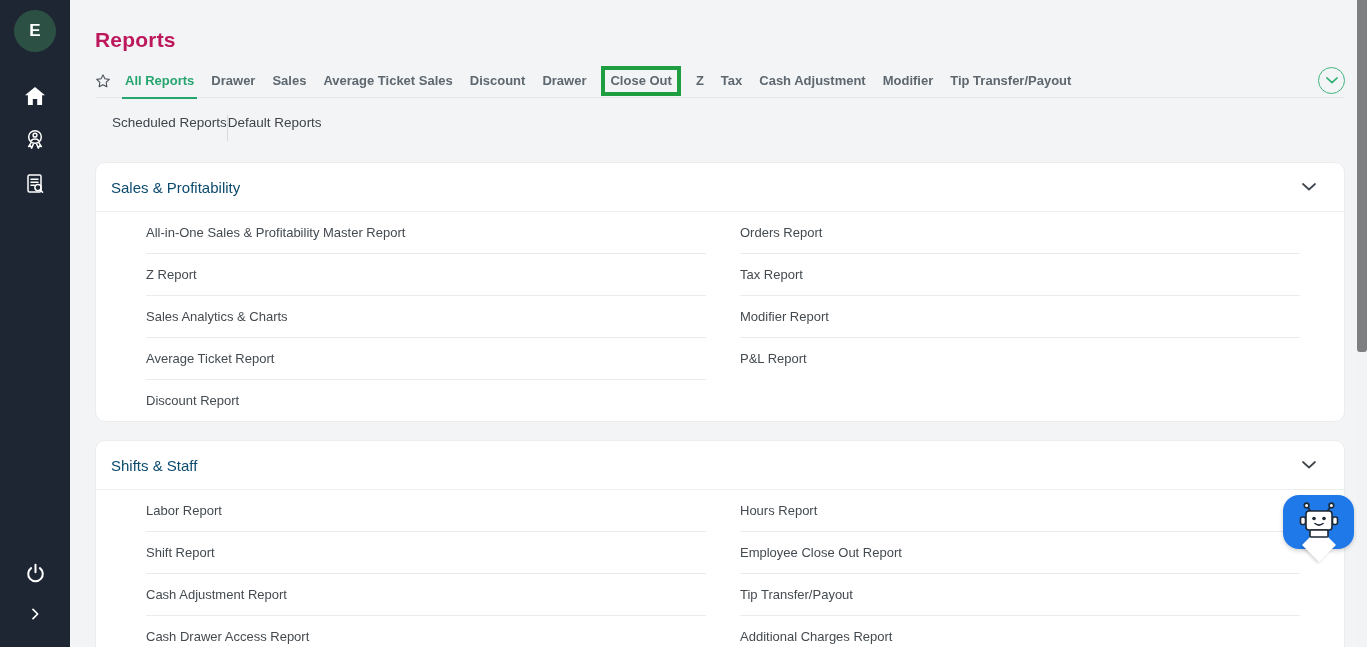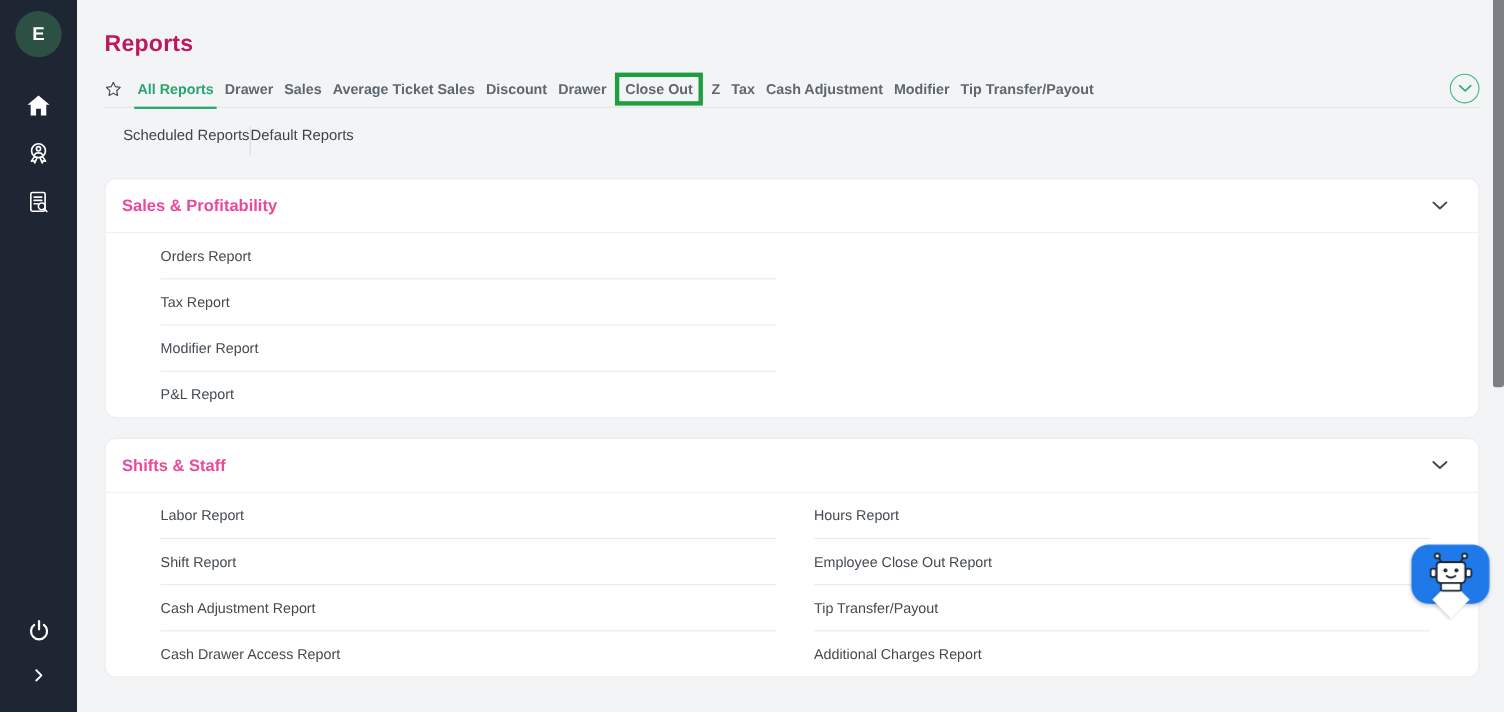--- a/index.html
+++ b/index.html
@@ -71,21 +71,21 @@
   .card {
     background:#fff; border-radius:10px; margin-top:18px;
     border:1px solid #ececee;
   }
   .card:first-of-type { margin-top:19px; }
   .card-header {
     display:flex; align-items:center; justify-content:space-between;
     height:49px; padding:0 28px 0 15px;
     border-bottom:1px solid #eceef0; cursor:pointer;
   }
-  .card-title { font-size:15px; font-weight:bold; color:#ec4899; }
+  .card-title { font-size:15px; font-weight:normal; color:#0c4a6e; }
   .chev { display:flex; align-items:center; }
   .card-body {
     display:grid; grid-template-columns:1fr 1fr; column-gap:34px;
     padding:0 44px 0 50px;
   }
   .report-item {
     font-size:13px; color:#434a50; padding:13px 0;
     border-bottom:1px solid #e9ebec; cursor:pointer;
   }
   .col .report-item:last-child { border-bottom:none; }
@@ -154,21 +154,21 @@
 
 <main class="main">
   <h1 class="page-title">Reports</h1>
 
   <div class="tabbar">
     <span class="star-icon">
       <svg width="16" height="16" viewBox="0 0 24 24" fill="none" stroke="#454c54" stroke-width="1.6" stroke-linejoin="round">
         <path d="M12 2.8 l2.9 5.9 6.5 0.9 -4.7 4.6 1.1 6.5 -5.8-3.1 -5.8 3.1 1.1-6.5 -4.7-4.6 6.5-0.9 Z"></path>
       </svg>
     </span>
-    <div id="tab-list" style="display:flex;align-items:center;gap:10px;height:34px;">
+    <div id="tab-list" style="display:flex;align-items:center;gap:17px;height:34px;">
         <span class="tab active">All Reports</span>
         <span class="tab">Drawer</span>
         <span class="tab">Sales</span>
         <span class="tab">Average Ticket Sales</span>
         <span class="tab">Discount</span>
         <span class="tab">Drawer</span>
         <span class="annotation-box">
           <span class="tab">Close Out</span>
         </span>
         <span class="tab">Z</span>
@@ -195,20 +195,27 @@
         <div class="card-header">
           <div class="card-title">Sales &amp; Profitability</div>
           <span class="chev">
             <svg width="14" height="8" viewBox="0 0 14 8" fill="none" stroke="#3f464d" stroke-width="1.7" stroke-linecap="round" stroke-linejoin="round">
               <path d="M1 1 l6 5.5 L13 1"></path>
             </svg>
           </span>
         </div>
         <div class="card-body">
           <div class="col">
+            <div class="report-item">All-in-One Sales &amp; Profitability Master Report</div>
+            <div class="report-item">Z Report</div>
+            <div class="report-item">Sales Analytics &amp; Charts</div>
+            <div class="report-item">Average Ticket Report</div>
+            <div class="report-item">Discount Report</div>
+          </div>
+          <div class="col">
             <div class="report-item">Orders Report</div>
             <div class="report-item">Tax Report</div>
             <div class="report-item">Modifier Report</div>
             <div class="report-item">P&amp;L Report</div>
           </div>
         </div>
       </section>
       <section class="card">
         <div class="card-header">
           <div class="card-title">Shifts &amp; Staff</div>

